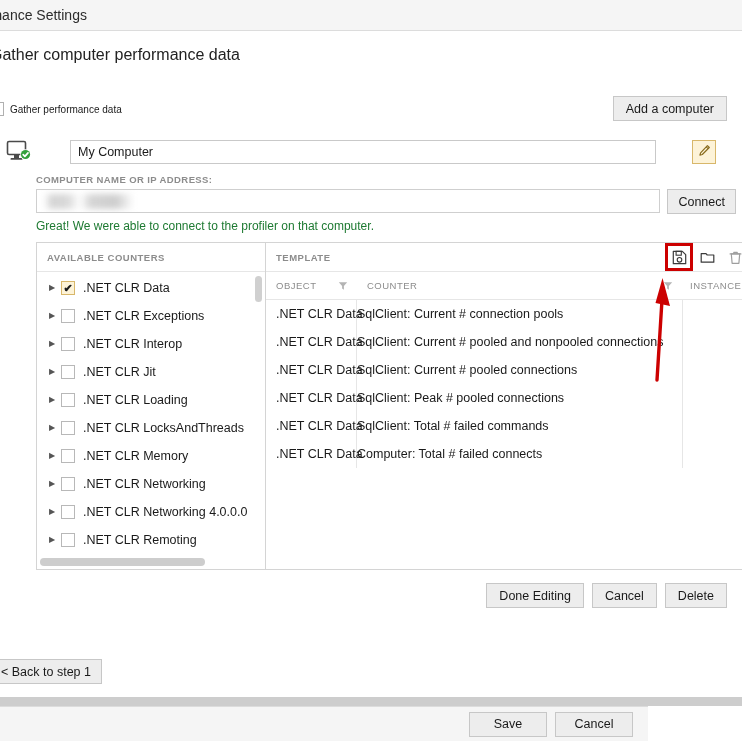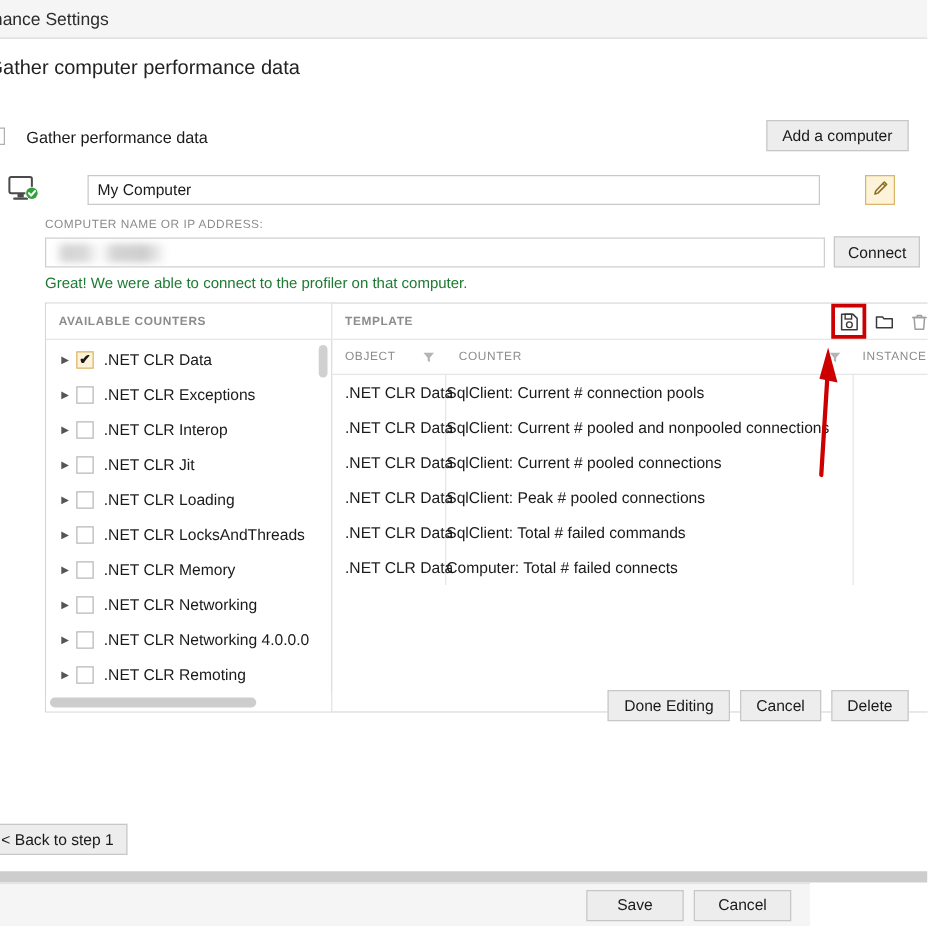--- a/index.html
+++ b/index.html
@@ -56,22 +56,22 @@
   #gather-check {
     width: 14px;
     height: 14px;
     border: 1px solid #b0b0b0;
     background: #fff;
     box-sizing: border-box;
     margin-left: -10px;
     flex: none;
   }
   #gather-label {
-    margin-left: 17px;
-    font-size: 13px;
+    margin-left: 6px;
+    font-size: 10px;
     color: #1a1a1a;
     white-space: nowrap;
   }
   #add-computer-btn {
     position: absolute;
     right: 15px;
     top: 0;
     height: 25px;
     padding: 0 12px;
     background: #ededed;
@@ -132,27 +132,27 @@
   #ip-section {
     position: absolute;
     top: 174px;
     left: 36px;
     width: 700px;
   }
   #ip-label {
     font-size: 9.5px;
     letter-spacing: 0.4px;
     color: #8c8c8c;
-    font-weight: normal;
+    font-weight: bold;
     text-transform: uppercase;
     margin-bottom: 4px;
   }
   #ip-line {
     display: flex;
-    align-items: flex-end;
+    align-items: flex-start;
   }
   #ip-field {
     width: 630px;
     height: 24px;
     box-sizing: border-box;
     border: 1px solid #cfcfcf;
     background: #fff;
     position: relative;
     overflow: hidden;
   }
@@ -416,21 +416,21 @@
     box-sizing: border-box;
     border-left: 1px solid #e6e6e6;
     height: 28px;
     display: flex;
     align-items: center;
   }
 
   
   #action-row {
     position: absolute;
-    top: 552px;
+    top: 583px;
     right: 15px;
     display: flex;
     gap: 8px;
   }
   .action-btn {
     height: 25px;
     padding: 0 12px;
     background: #ededed;
     border: 1px solid #c7c7c7;
     font-family: "Liberation Sans", sans-serif;

